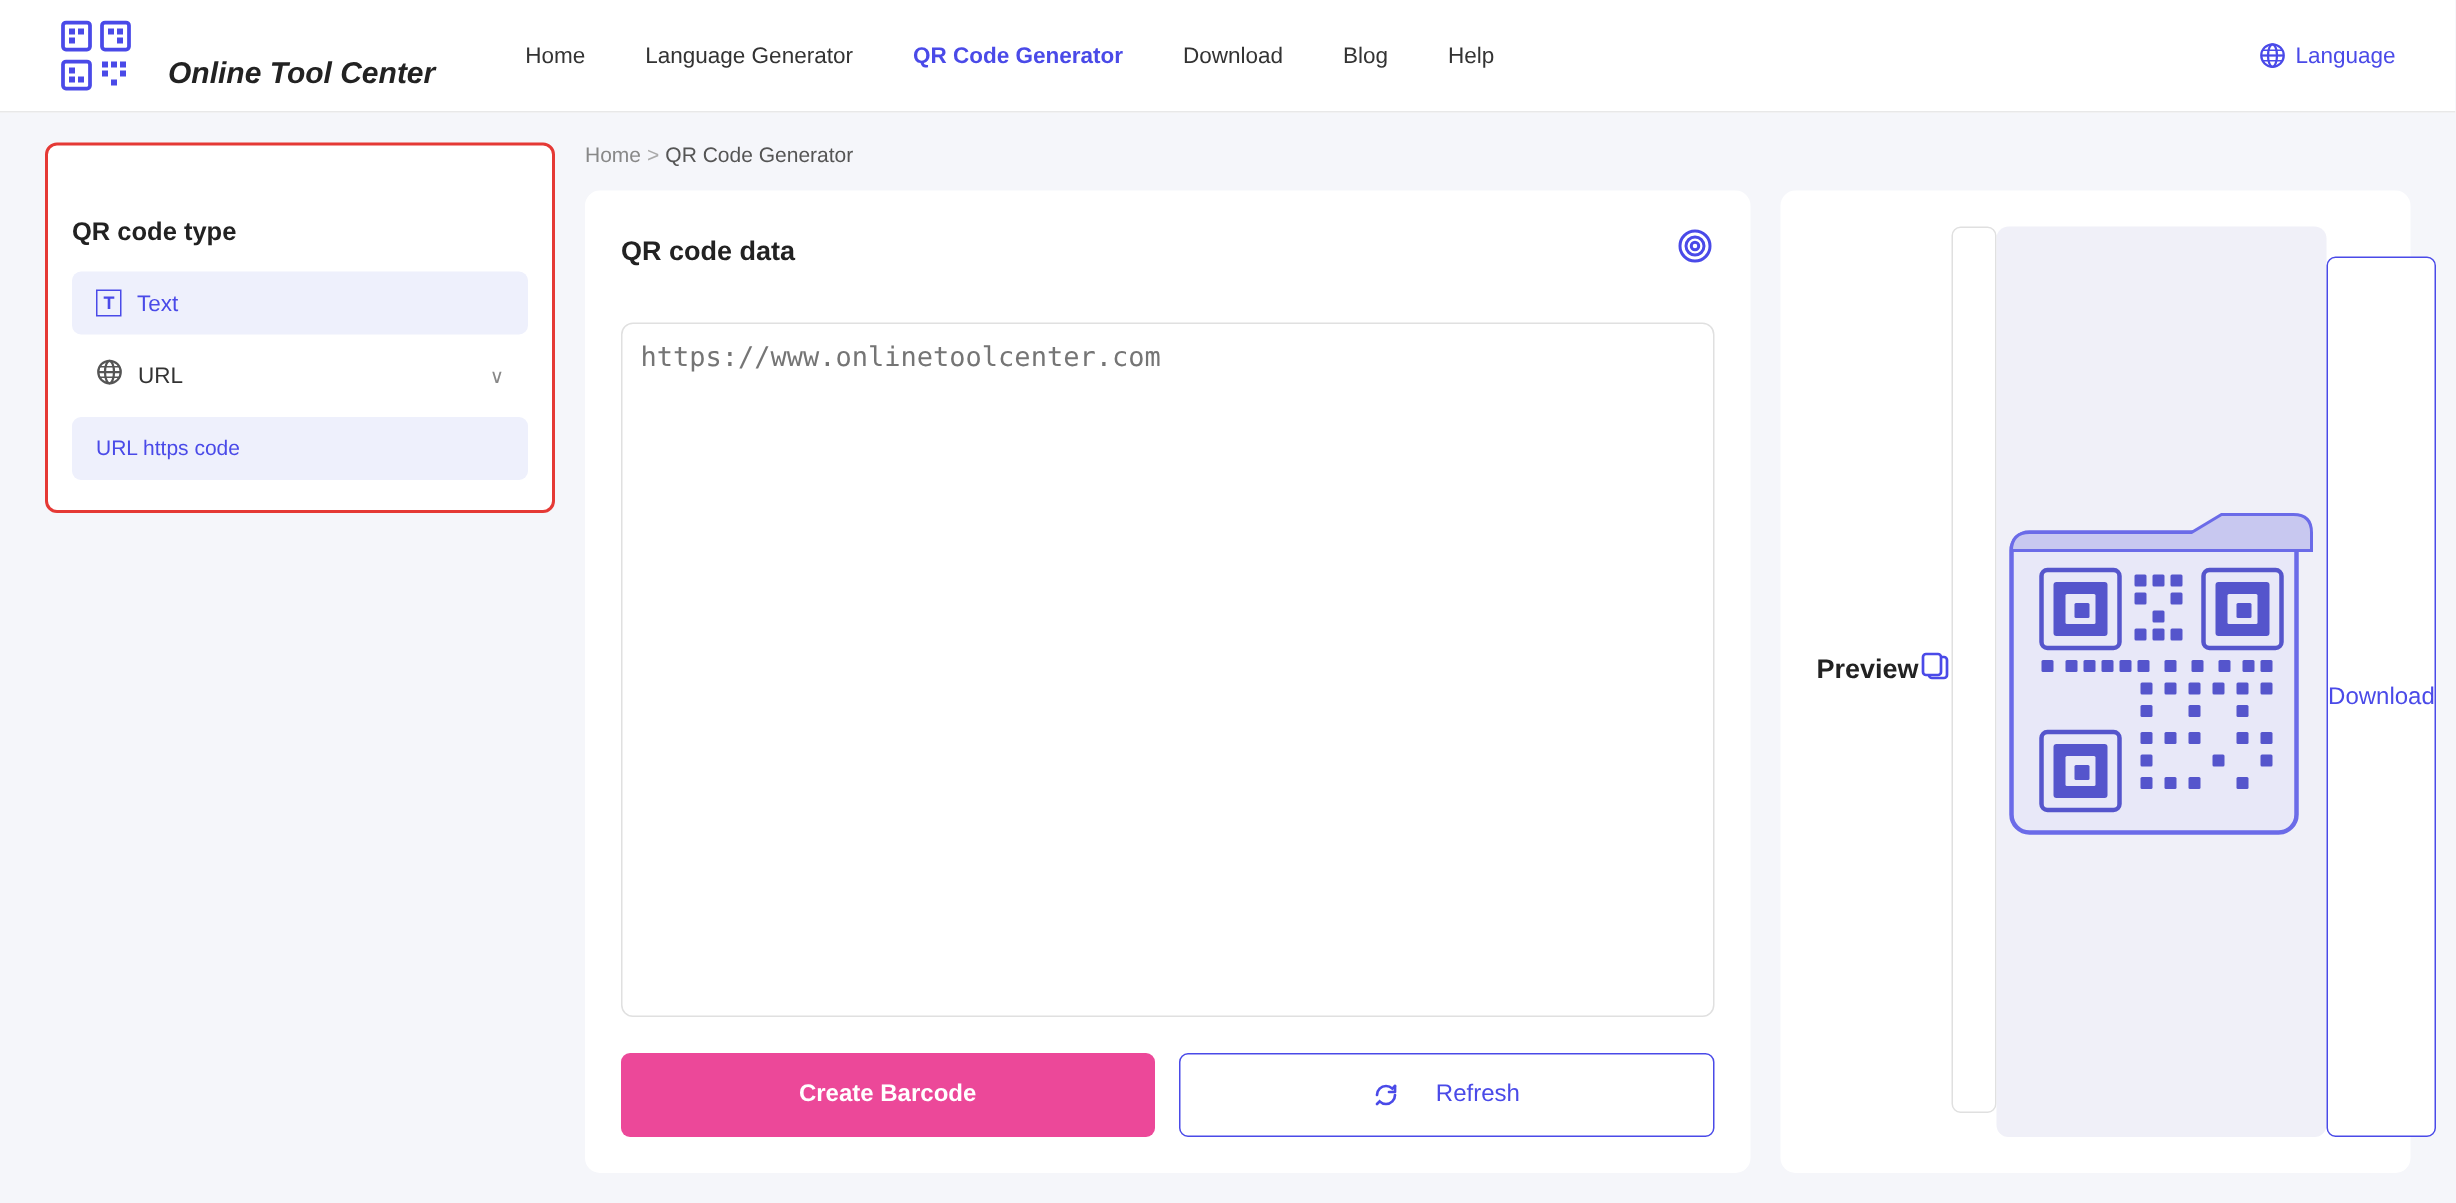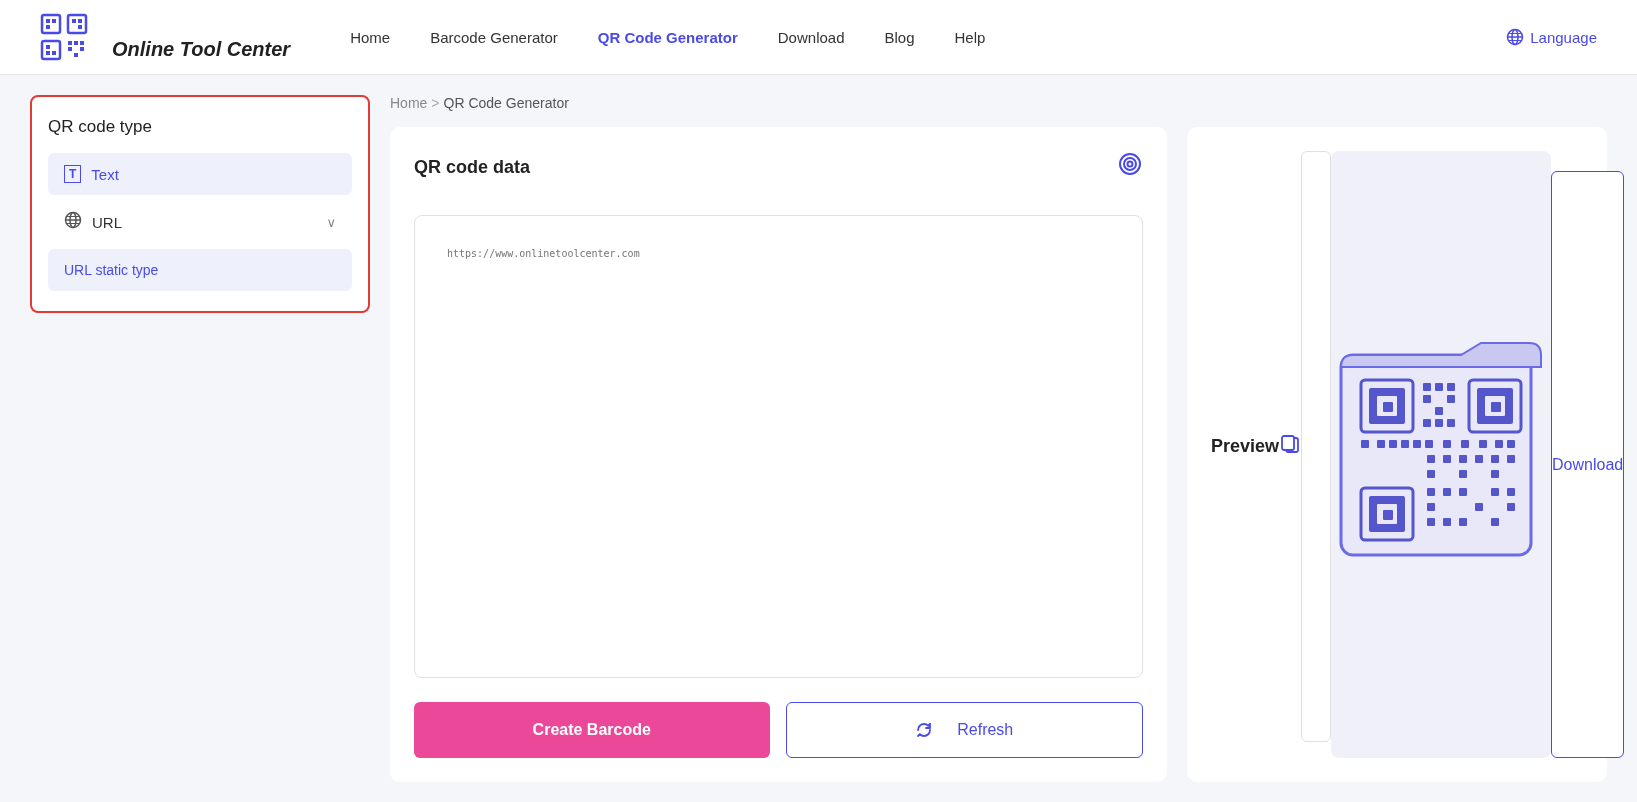--- a/index.html
+++ b/index.html
@@ -69,23 +69,24 @@
       width: 340px;
       background: #fff;
       border: 2px solid #e53935;
       border-radius: 8px;
       padding: 20px 16px;
       flex-shrink: 0;
       height: fit-content;
     }
     .sidebar-title {
       font-size: 17px;
-      font-weight: 400;
+      font-weight: 700;
       color: #222;
       margin-bottom: 16px;
+      margin-top: 28px;
     }
     .sidebar-item {
       display: flex;
       align-items: center;
       gap: 10px;
       padding: 12px 16px;
       border-radius: 6px;
       cursor: pointer;
       margin-bottom: 4px;
     }
@@ -177,22 +178,22 @@
       background: none;
       border: none;
       cursor: pointer;
       color: #4a4ae8;
       font-size: 22px;
     }
     .qr-textarea {
       flex: 1;
       border: 1.5px solid #e0e0e0;
       border-radius: 8px;
-      padding: 32px;
-      font-size: 10px;
+      padding: 12px;
+      font-size: 18px;
       color: #aaa;
       resize: none;
       outline: none;
       min-height: 300px;
       background: #fff;
     }
 
     
     .btn-row {
       display: flex;
@@ -306,21 +307,21 @@
       <rect x="34" y="28" width="4" height="4" fill="#4a4ae8"></rect>
       <rect x="40" y="28" width="4" height="4" fill="#4a4ae8"></rect>
       <rect x="28" y="34" width="4" height="4" fill="#4a4ae8"></rect>
       <rect x="40" y="34" width="4" height="4" fill="#4a4ae8"></rect>
       <rect x="34" y="40" width="4" height="4" fill="#4a4ae8"></rect>
     </svg>
     <span class="logo-text">Online Tool Center</span>
   </div>
   <nav class="nav">
     <a class="nav-item">Home</a>
-    <a class="nav-item">Barcode Generator</a>
+    <a class="nav-item">Language Generator</a>
     <a class="nav-item active">QR Code Generator</a>
     <a class="nav-item">Download</a>
     <a class="nav-item">Blog</a>
     <a class="nav-item">Help</a>
     <div class="nav-language">
       <svg width="18" height="18" viewBox="0 0 18 18" fill="none">
         <circle cx="9" cy="9" r="7.5" stroke="#4a4ae8" stroke-width="1.5" fill="none"></circle>
         <ellipse cx="9" cy="9" rx="3" ry="7.5" stroke="#4a4ae8" stroke-width="1.5" fill="none"></ellipse>
         <line x1="1.5" y1="9" x2="16.5" y2="9" stroke="#4a4ae8" stroke-width="1.5"></line>
         <line x1="2.5" y1="5.5" x2="15.5" y2="5.5" stroke="#4a4ae8" stroke-width="1"></line>
@@ -349,21 +350,21 @@
           <line x1="1.5" y1="9" x2="16.5" y2="9" stroke="#555" stroke-width="1.5"></line>
           <line x1="2.5" y1="5.5" x2="15.5" y2="5.5" stroke="#555" stroke-width="1"></line>
           <line x1="2.5" y1="12.5" x2="15.5" y2="12.5" stroke="#555" stroke-width="1"></line>
         </svg>
       </span>
       <span class="sidebar-item-label" style="color:#333;">URL</span>
       <span class="sidebar-item-arrow">∨</span>
     </div>
 
     <div class="sidebar-sub-item">
-      <span class="sidebar-sub-item-label">URL static type</span>
+      <span class="sidebar-sub-item-label">URL https code</span>
     </div>
   </aside>
 
   <div class="content-area">
 
     <div class="breadcrumb">
       <span class="breadcrumb-link">Home</span>
       <span class="breadcrumb-sep">&gt;</span>
       <span class="breadcrumb-current">QR Code Generator</span>
     </div>

